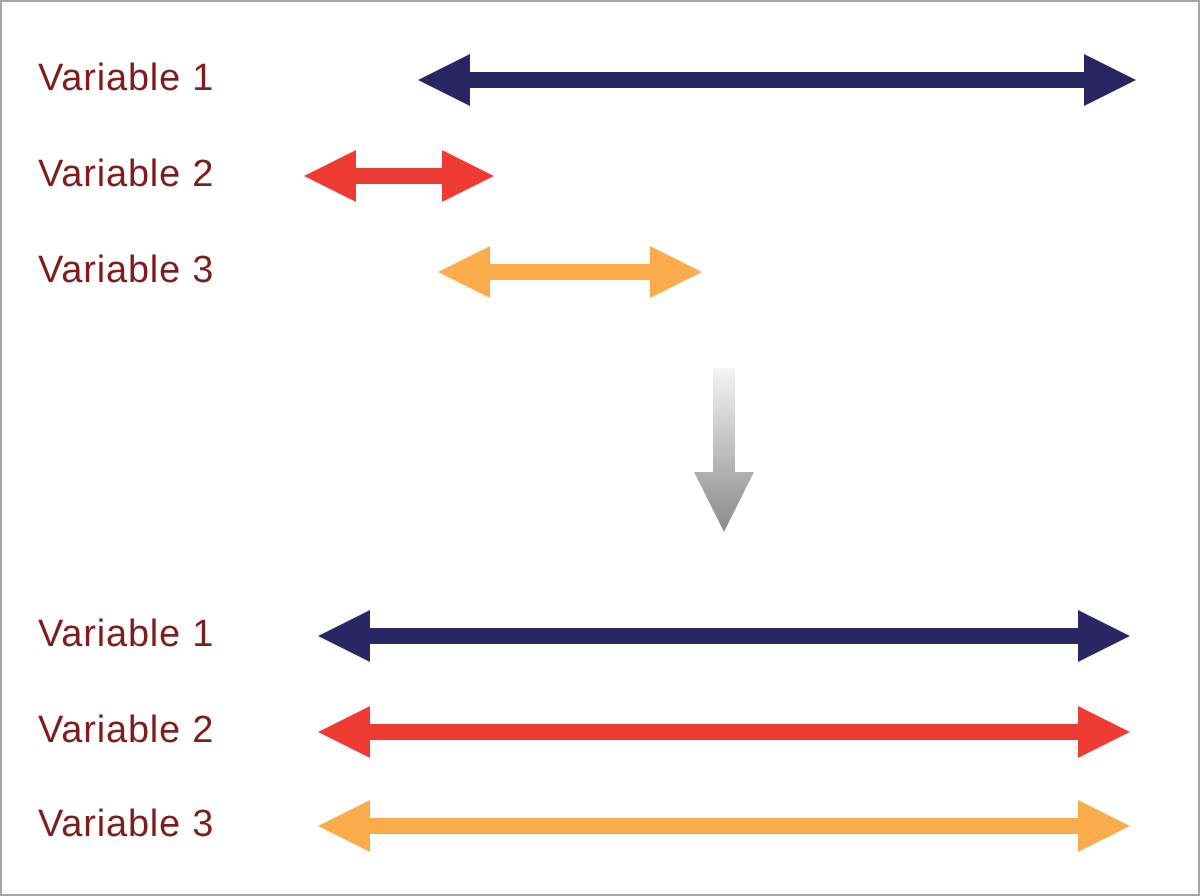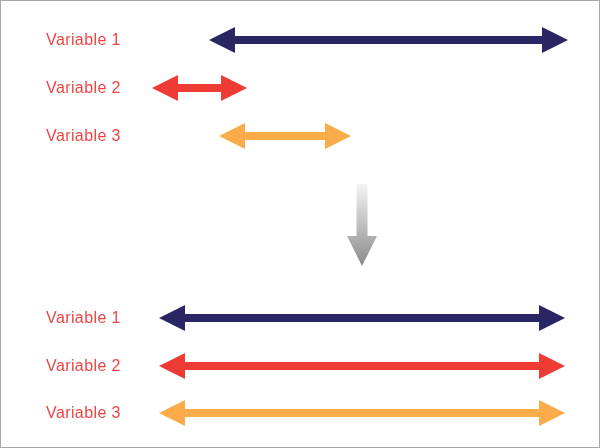--- a/index.html
+++ b/index.html
@@ -12,26 +12,26 @@
     position: relative;
     width: 600px;
     height: 448px;
     box-sizing: border-box;
     background: #ffffff;
     border: 1px solid #a6a6a6;
     overflow: hidden;
   }
   .row-label {
     position: absolute;
-    left: 45px;
+    left: 18px;
     height: 26px;
     line-height: 26px;
-    font-size: 16px;
+    font-size: 19px;
     letter-spacing: 0.4px;
-    color: #ef4444;
+    color: #7f1d1d;
     white-space: nowrap;
   }
   .arrow-svg {
     position: absolute;
     display: block;
   }
   
   .arr-top-1 { top: 26px;  left: 208px; }
   .arr-top-2 { top: 74px;  left: 151px; }
   .arr-top-3 { top: 122px; left: 218px; }

